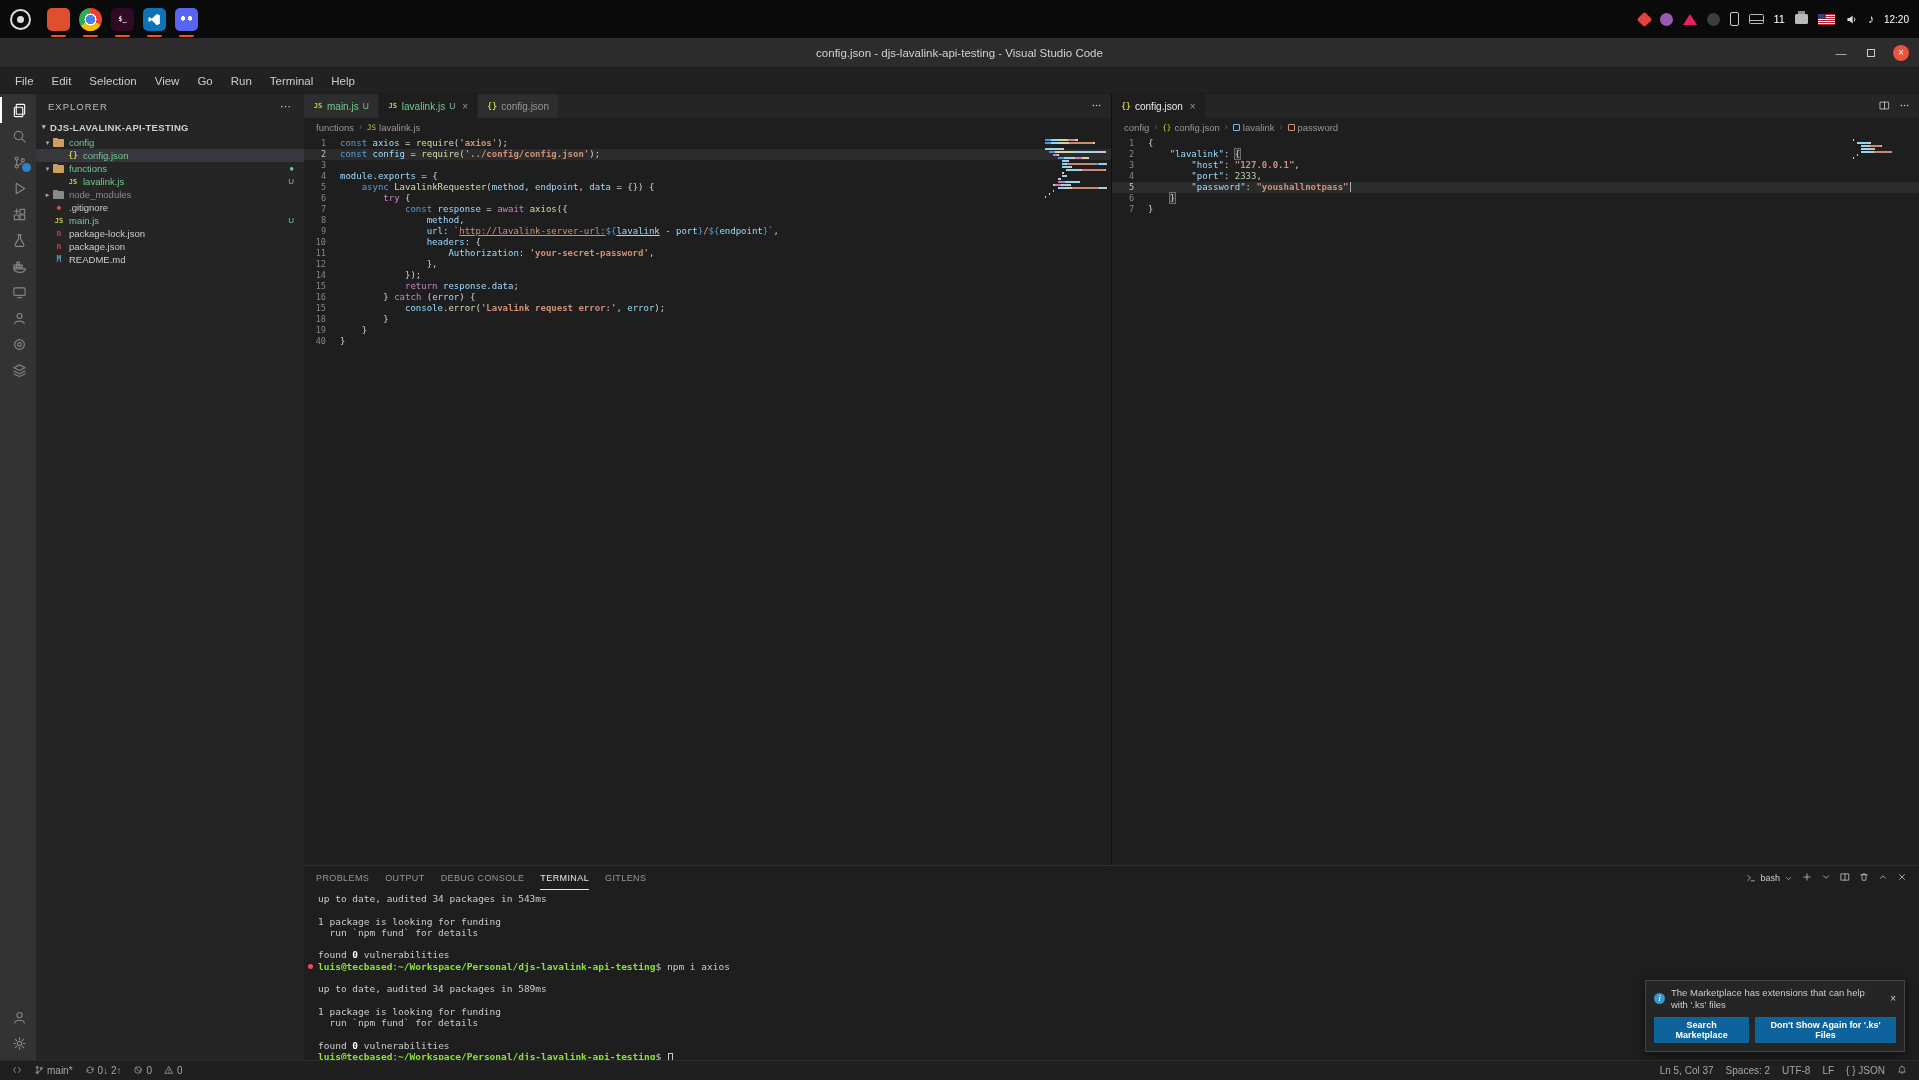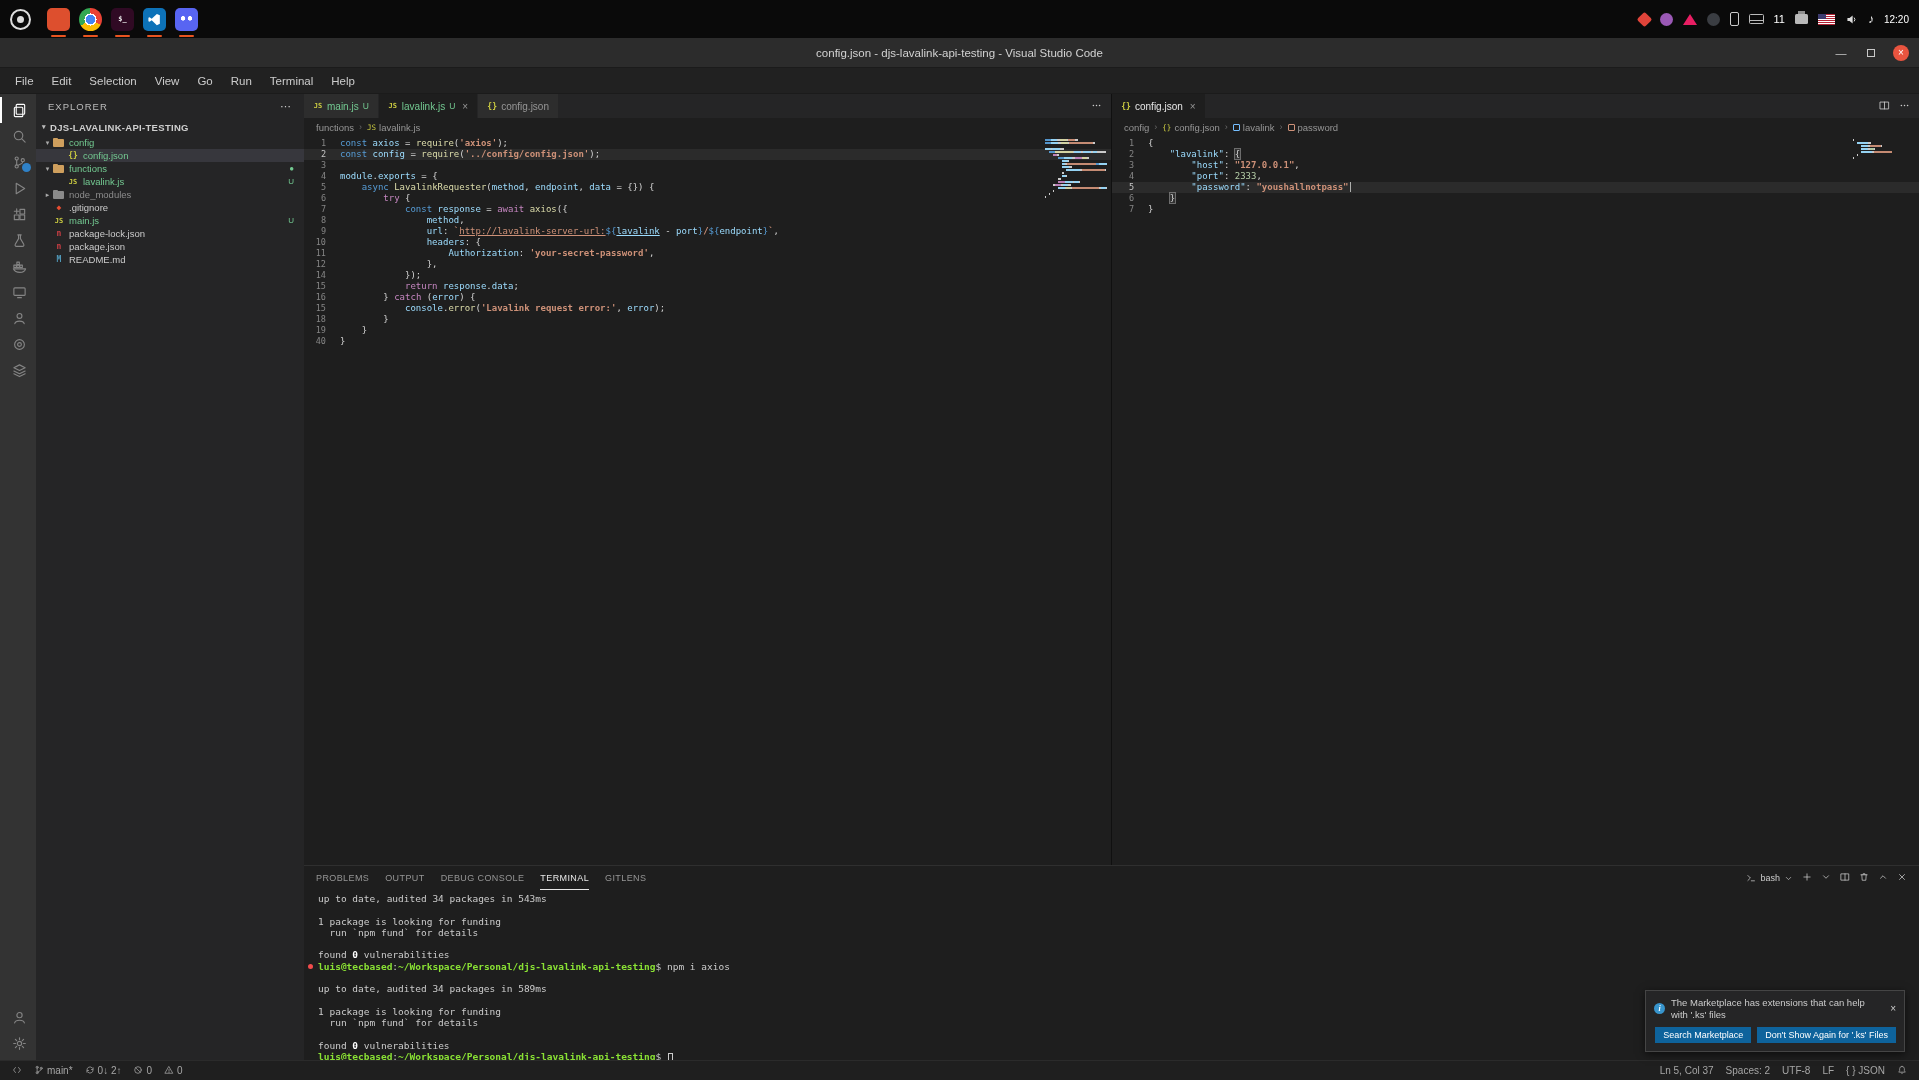--- a/index.html
+++ b/index.html
@@ -152,21 +152,21 @@
   .sb-it { display:flex; align-items:center; gap:3px; padding:0 6px; height:100%; white-space:nowrap; }
   .sb-right { margin-left:auto; display:flex; height:100%; }
 
   
   .notif { position:absolute; right:14px; bottom:28px; width:260px; background:#252526; border:1px solid #454545; box-shadow:0 2px 8px rgba(0,0,0,.6); font-size:9.5px; z-index:50; }
   .notif-row1 { display:flex; align-items:center; gap:6px; padding:6px 8px 4px; }
   .info-ico { width:11px; height:11px; border-radius:50%; background:#3794cc; color:#fff; font-size:8px; font-weight:bold; display:flex; align-items:center; justify-content:center; flex:none; font-family:"Liberation Serif",serif; font-style:italic; }
   .notif-msg { flex:1; color:#cccccc; line-height:1.2; }
   .notif-close { color:#cccccc; font-size:10px; flex:none; }
   .notif-btns { display:flex; justify-content:flex-end; gap:6px; padding:3px 8px 8px; }
-  .notif-btn { background:#0e639c; color:#fff; font-size:9px; padding:3px 8px; border:none; font-family:"Liberation Sans",sans-serif; }
+  .notif-btn { background:#0e639c; color:#fff; font-size:9px; padding:3px 8px; border:none; font-family:"Liberation Sans",sans-serif;font-weight:bold; }
 </style>
 </head>
 <body>
 
 <div class="screen">
 
   <header class="topbar">
     <div class="tb-left">
       <div class="activities"></div>
       <div class="dock" id="dock">

